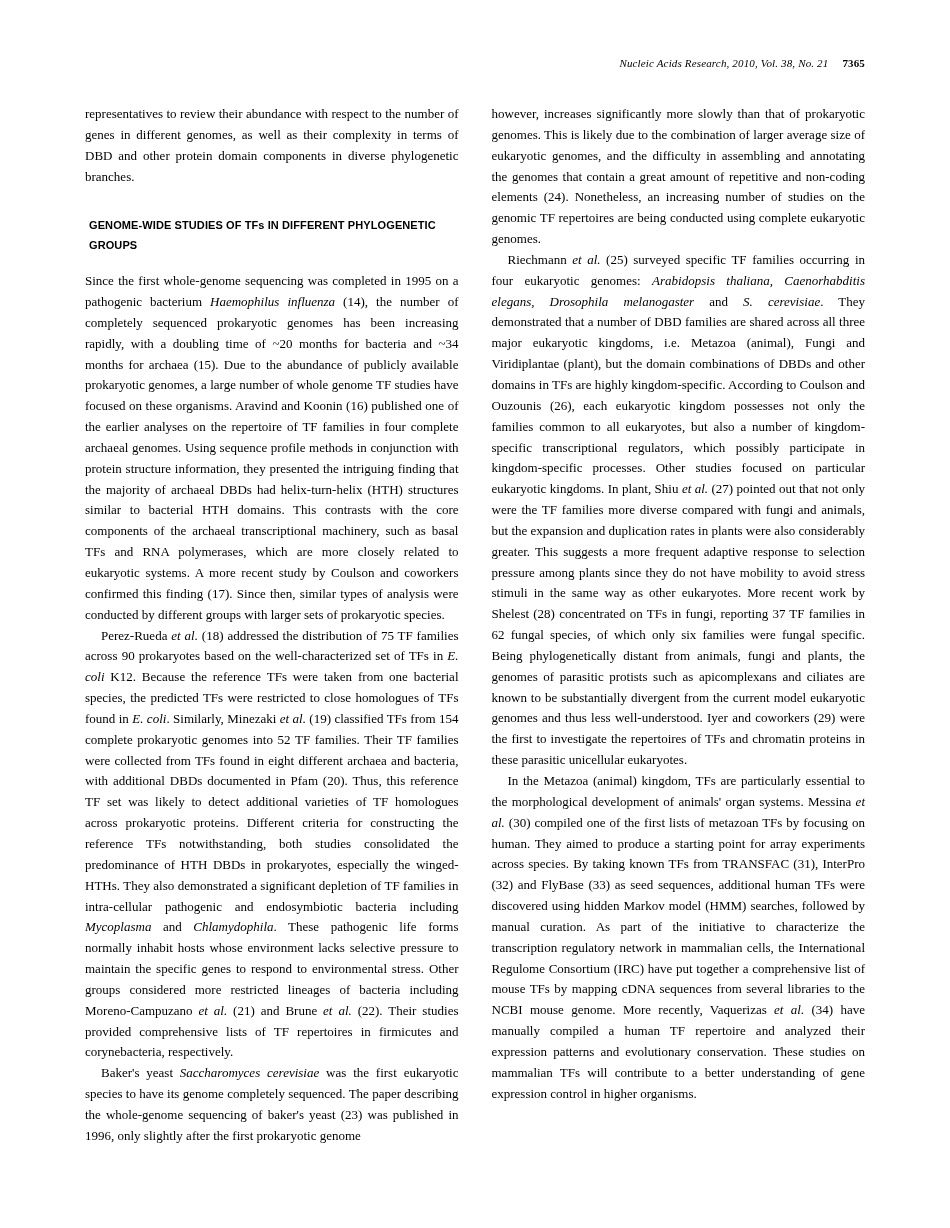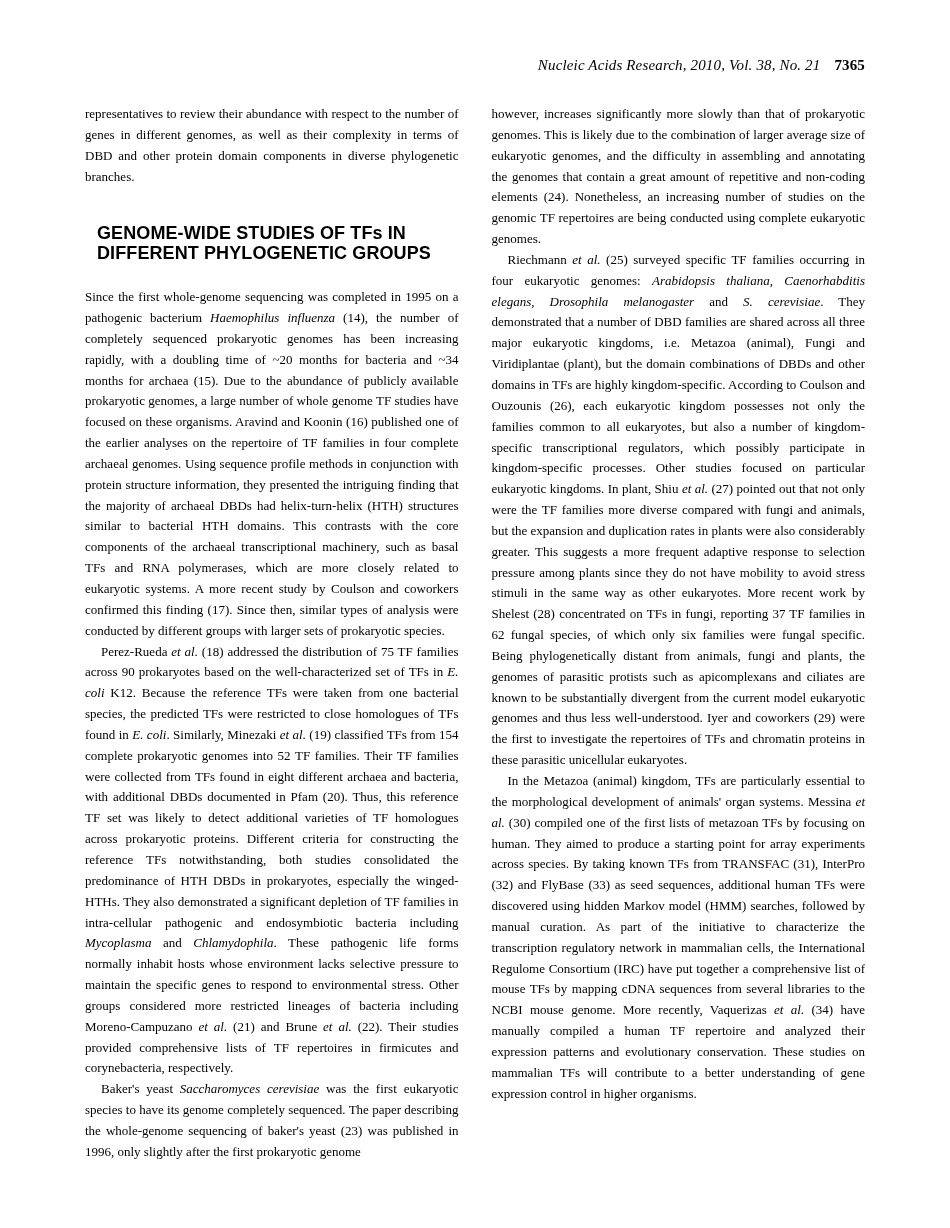--- a/index.html
+++ b/index.html
@@ -21,21 +21,21 @@
     position: relative;
     box-sizing: border-box;
   }
   .running-head {
     position: absolute;
     top: 57px;
     left: 85px;
     right: 85px;
     text-align: right;
     font-style: italic;
-    font-size: 15px;
+    font-size: 11px;
     letter-spacing: 0.15px;
     white-space: nowrap;
     font-family: Liberation Serif, serif;
   }
   .running-head .journal-ref {
     font-style: italic;
   }
   .running-head .page-number {
     font-style: normal;
     font-weight: bold;
@@ -58,24 +58,24 @@
     line-height: 20.85px;
     text-align: justify;
     text-justify: inter-word;
     hyphens: none;
     word-spacing: 0;
   }
   p.body-text.indent {
     text-indent: 16px;
   }
   h2.section-heading {
-    margin: 12px;
+    margin: 4px;
     font-family: "Liberation Sans", "DejaVu Sans", sans-serif;
     font-weight: bold;
-    font-size: 18px;
+    font-size: 11px;
     line-height: 19.4px;
     text-align: left;
     letter-spacing: 0.1px;
   }
   .gap-before-heading { height: 25px; }
   .gap-after-heading { height: 12px; }
   i { font-style: italic; }
 </style>
 </head>
 <body>

